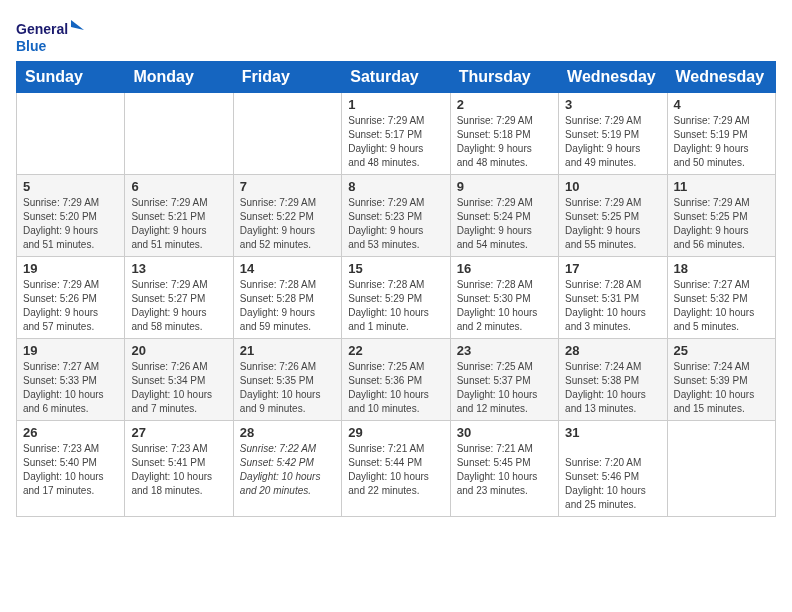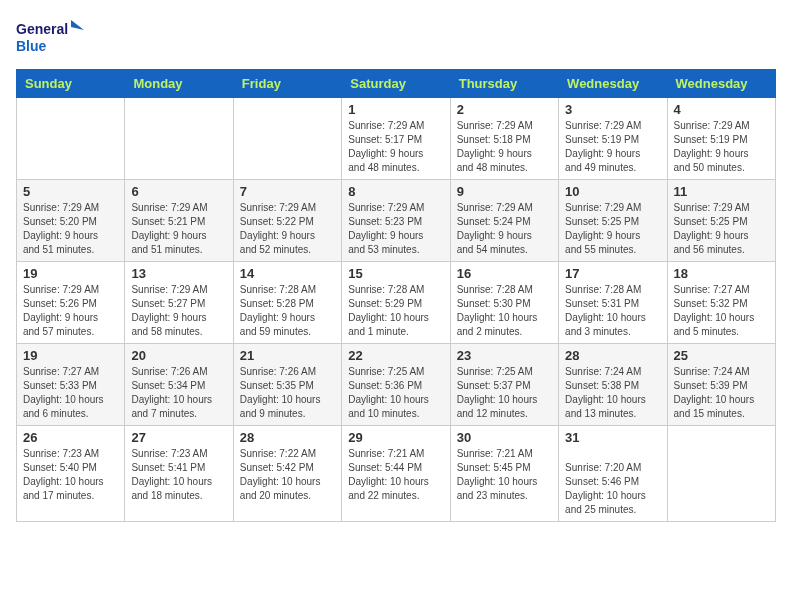--- a/index.html
+++ b/index.html
@@ -7,21 +7,21 @@
       font-family: Arial, sans-serif;
       background: #fff;
       width: 792px;
       min-height: 612px;
       padding: 16px;
     }
     .header-area {
       display: flex;
       justify-content: space-between;
       align-items: flex-start;
-      margin-bottom: 8px;
+      margin-bottom: 0;
     }
     .logo {
       display: flex;
       align-items: center;
       gap: 4px;
     }
     .title-area {
       text-align: right;
     }
     .calendar-title {
@@ -33,24 +33,24 @@
       font-size: 16px;
       color: #555;
     }
     .calendar-table {
       width: 100%;
       border-collapse: collapse;
       border: 1px solid #ccc;
     }
     .calendar-table th {
       background: #1565c0;
-      color: #bef264;
+      color: #ffffff;
       text-align: left;
       padding: 6px 8px;
-      font-size: 13px;
+      font-size: 16px;
       border: 1px solid #1565c0;
     }
     .calendar-table td {
       border: 1px solid #ccc;
       vertical-align: top;
       padding: 4px 6px;
       width: calc(100% / 7);
       min-height: 80px;
       background: #fff;
     }
@@ -302,21 +302,21 @@
         </td>
         <td>
           <span class="day-number">27</span>
           <div class="day-info" style="white-space: pre-line;">Sunrise: 7:23 AM
 Sunset: 5:41 PM
 Daylight: 10 hours
 and 18 minutes.</div>
         </td>
         <td>
           <span class="day-number">28</span>
-          <div class="day-info" style="white-space: pre-line;">Sunrise: 7:22 AM
+          <div class="day-info" style="white-space: pre-line; font-style: italic;">Sunrise: 7:22 AM
 Sunset: 5:42 PM
 Daylight: 10 hours
 and 20 minutes.</div>
         </td>
         <td>
           <span class="day-number">29</span>
           <div class="day-info" style="white-space: pre-line;">Sunrise: 7:21 AM
 Sunset: 5:44 PM
 Daylight: 10 hours
 and 22 minutes.</div>

